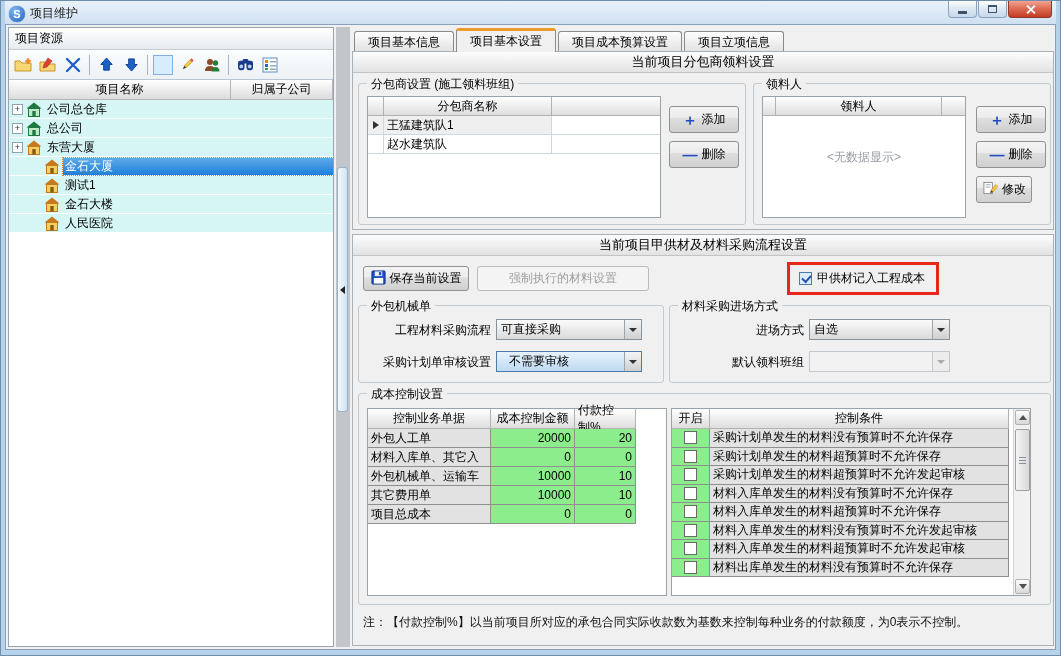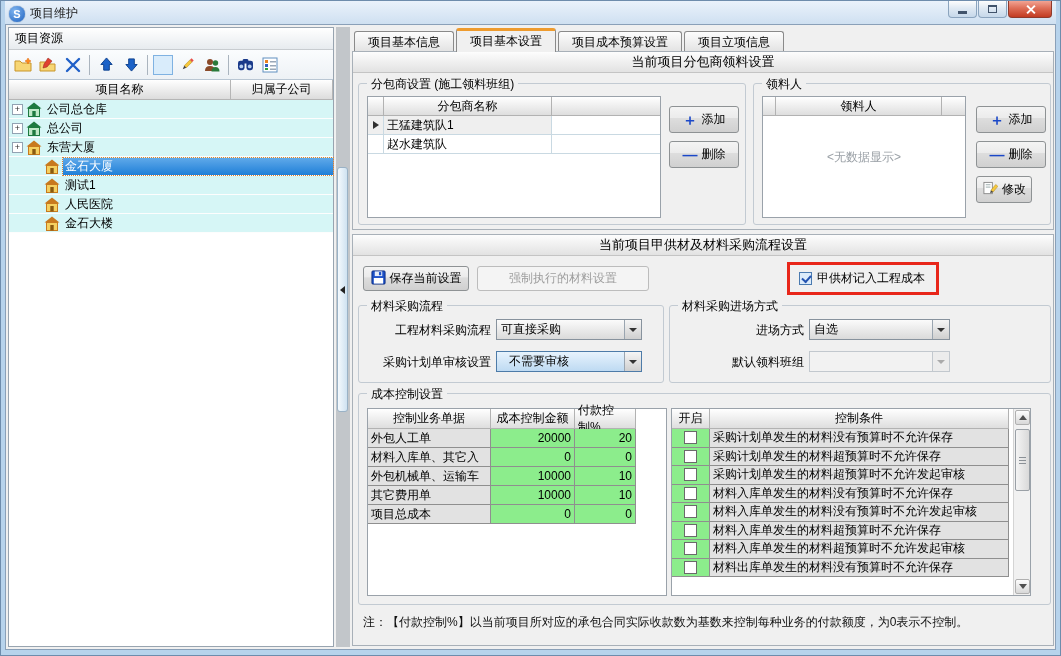--- a/index.html
+++ b/index.html
@@ -293,33 +293,33 @@
 
           <div class="tree-row" data-level="1" data-icon="orange-home" data-selected="false" data-expand="false">
             <span class="plusbox">+</span>
             <span class="house">
               <svg width="16" height="15" viewBox="0 0 16 15">
                 <polygon points="8,0.5 15.5,6.5 0.5,6.5" fill="var(--roof)"></polygon>
                 <rect x="2.5" y="6.5" width="11" height="8" fill="var(--wall)" stroke="var(--roof)"></rect>
                 <rect x="6.3" y="9" width="3.4" height="5.5" fill="var(--door)"></rect>
               </svg>
             </span>
-            <span class="tree-label">人民医院</span>
+            <span class="tree-label">金石大楼</span>
           </div>
 
           <div class="tree-row" data-level="1" data-icon="orange-home" data-selected="false" data-expand="false">
             <span class="plusbox">+</span>
             <span class="house">
               <svg width="16" height="15" viewBox="0 0 16 15">
                 <polygon points="8,0.5 15.5,6.5 0.5,6.5" fill="var(--roof)"></polygon>
                 <rect x="2.5" y="6.5" width="11" height="8" fill="var(--wall)" stroke="var(--roof)"></rect>
                 <rect x="6.3" y="9" width="3.4" height="5.5" fill="var(--door)"></rect>
               </svg>
             </span>
-            <span class="tree-label">金石大楼</span>
+            <span class="tree-label">人民医院</span>
           </div>
         </div>
     </div>
 
     <div class="splitter">
       <div class="split-thumb">
         <span class="split-arrow"></span>
       </div>
     </div>
     <div class="right-gap"></div>
@@ -435,21 +435,21 @@
         </div>
         <div class="btn disabled" style="left:124px; top:31px; width:172px; height:25px;">
           <span>强制执行的材料设置</span>
         </div>
         <div class="redbox" style="left:434px; top:27px; width:152px; height:33px;">
           <span class="cbx checked"></span>
           <span>甲供材记入工程成本</span>
         </div>
 
         <div class="group" style="left:5px; top:70px; width:306px; height:78px;">
-          <span class="legend">材料采购流程</span>
+          <span class="legend">外包机械单</span>
           <div style="position:absolute; left:0; top:16px; width:132px; text-align:right;">工程材料采购流程</div>
           <div class="dd" style="left:137px; top:13px; width:146px;">
             <span class="val">可直接采购</span>
             <span class="arrowbtn"></span>
           </div>
           <div style="position:absolute; left:0; top:48px; width:132px; text-align:right;">采购计划单审核设置</div>
           <div class="dd focus" style="left:137px; top:45px; width:146px;">
             <span class="val">不需要审核</span>
             <span class="arrowbtn"></span>
           </div>
@@ -545,28 +545,28 @@
                   <div class="gcell cond-cbx-cell">
                     <span class="cbx"></span>
                   </div>
                   <div class="gcell cond-text-cell">材料入库单发生的材料没有预算时不允许保存</div>
                 </div>
 
                 <div class="grow" style="height:18.5px;">
                   <div class="gcell cond-cbx-cell">
                     <span class="cbx"></span>
                   </div>
+                  <div class="gcell cond-text-cell">材料入库单发生的材料超预算时不允许保存</div>
+                </div>
+
+                <div class="grow" style="height:18.5px;">
+                  <div class="gcell cond-cbx-cell">
+                    <span class="cbx"></span>
+                  </div>
                   <div class="gcell cond-text-cell">材料入库单发生的材料没有预算时不允许发起审核</div>
-                </div>
-
-                <div class="grow" style="height:18.5px;">
-                  <div class="gcell cond-cbx-cell">
-                    <span class="cbx"></span>
-                  </div>
-                  <div class="gcell cond-text-cell">材料入库单发生的材料超预算时不允许保存</div>
                 </div>
 
                 <div class="grow" style="height:18.5px;">
                   <div class="gcell cond-cbx-cell">
                     <span class="cbx"></span>
                   </div>
                   <div class="gcell cond-text-cell">材料入库单发生的材料超预算时不允许发起审核</div>
                 </div>
 
                 <div class="grow" style="height:18.5px;">

